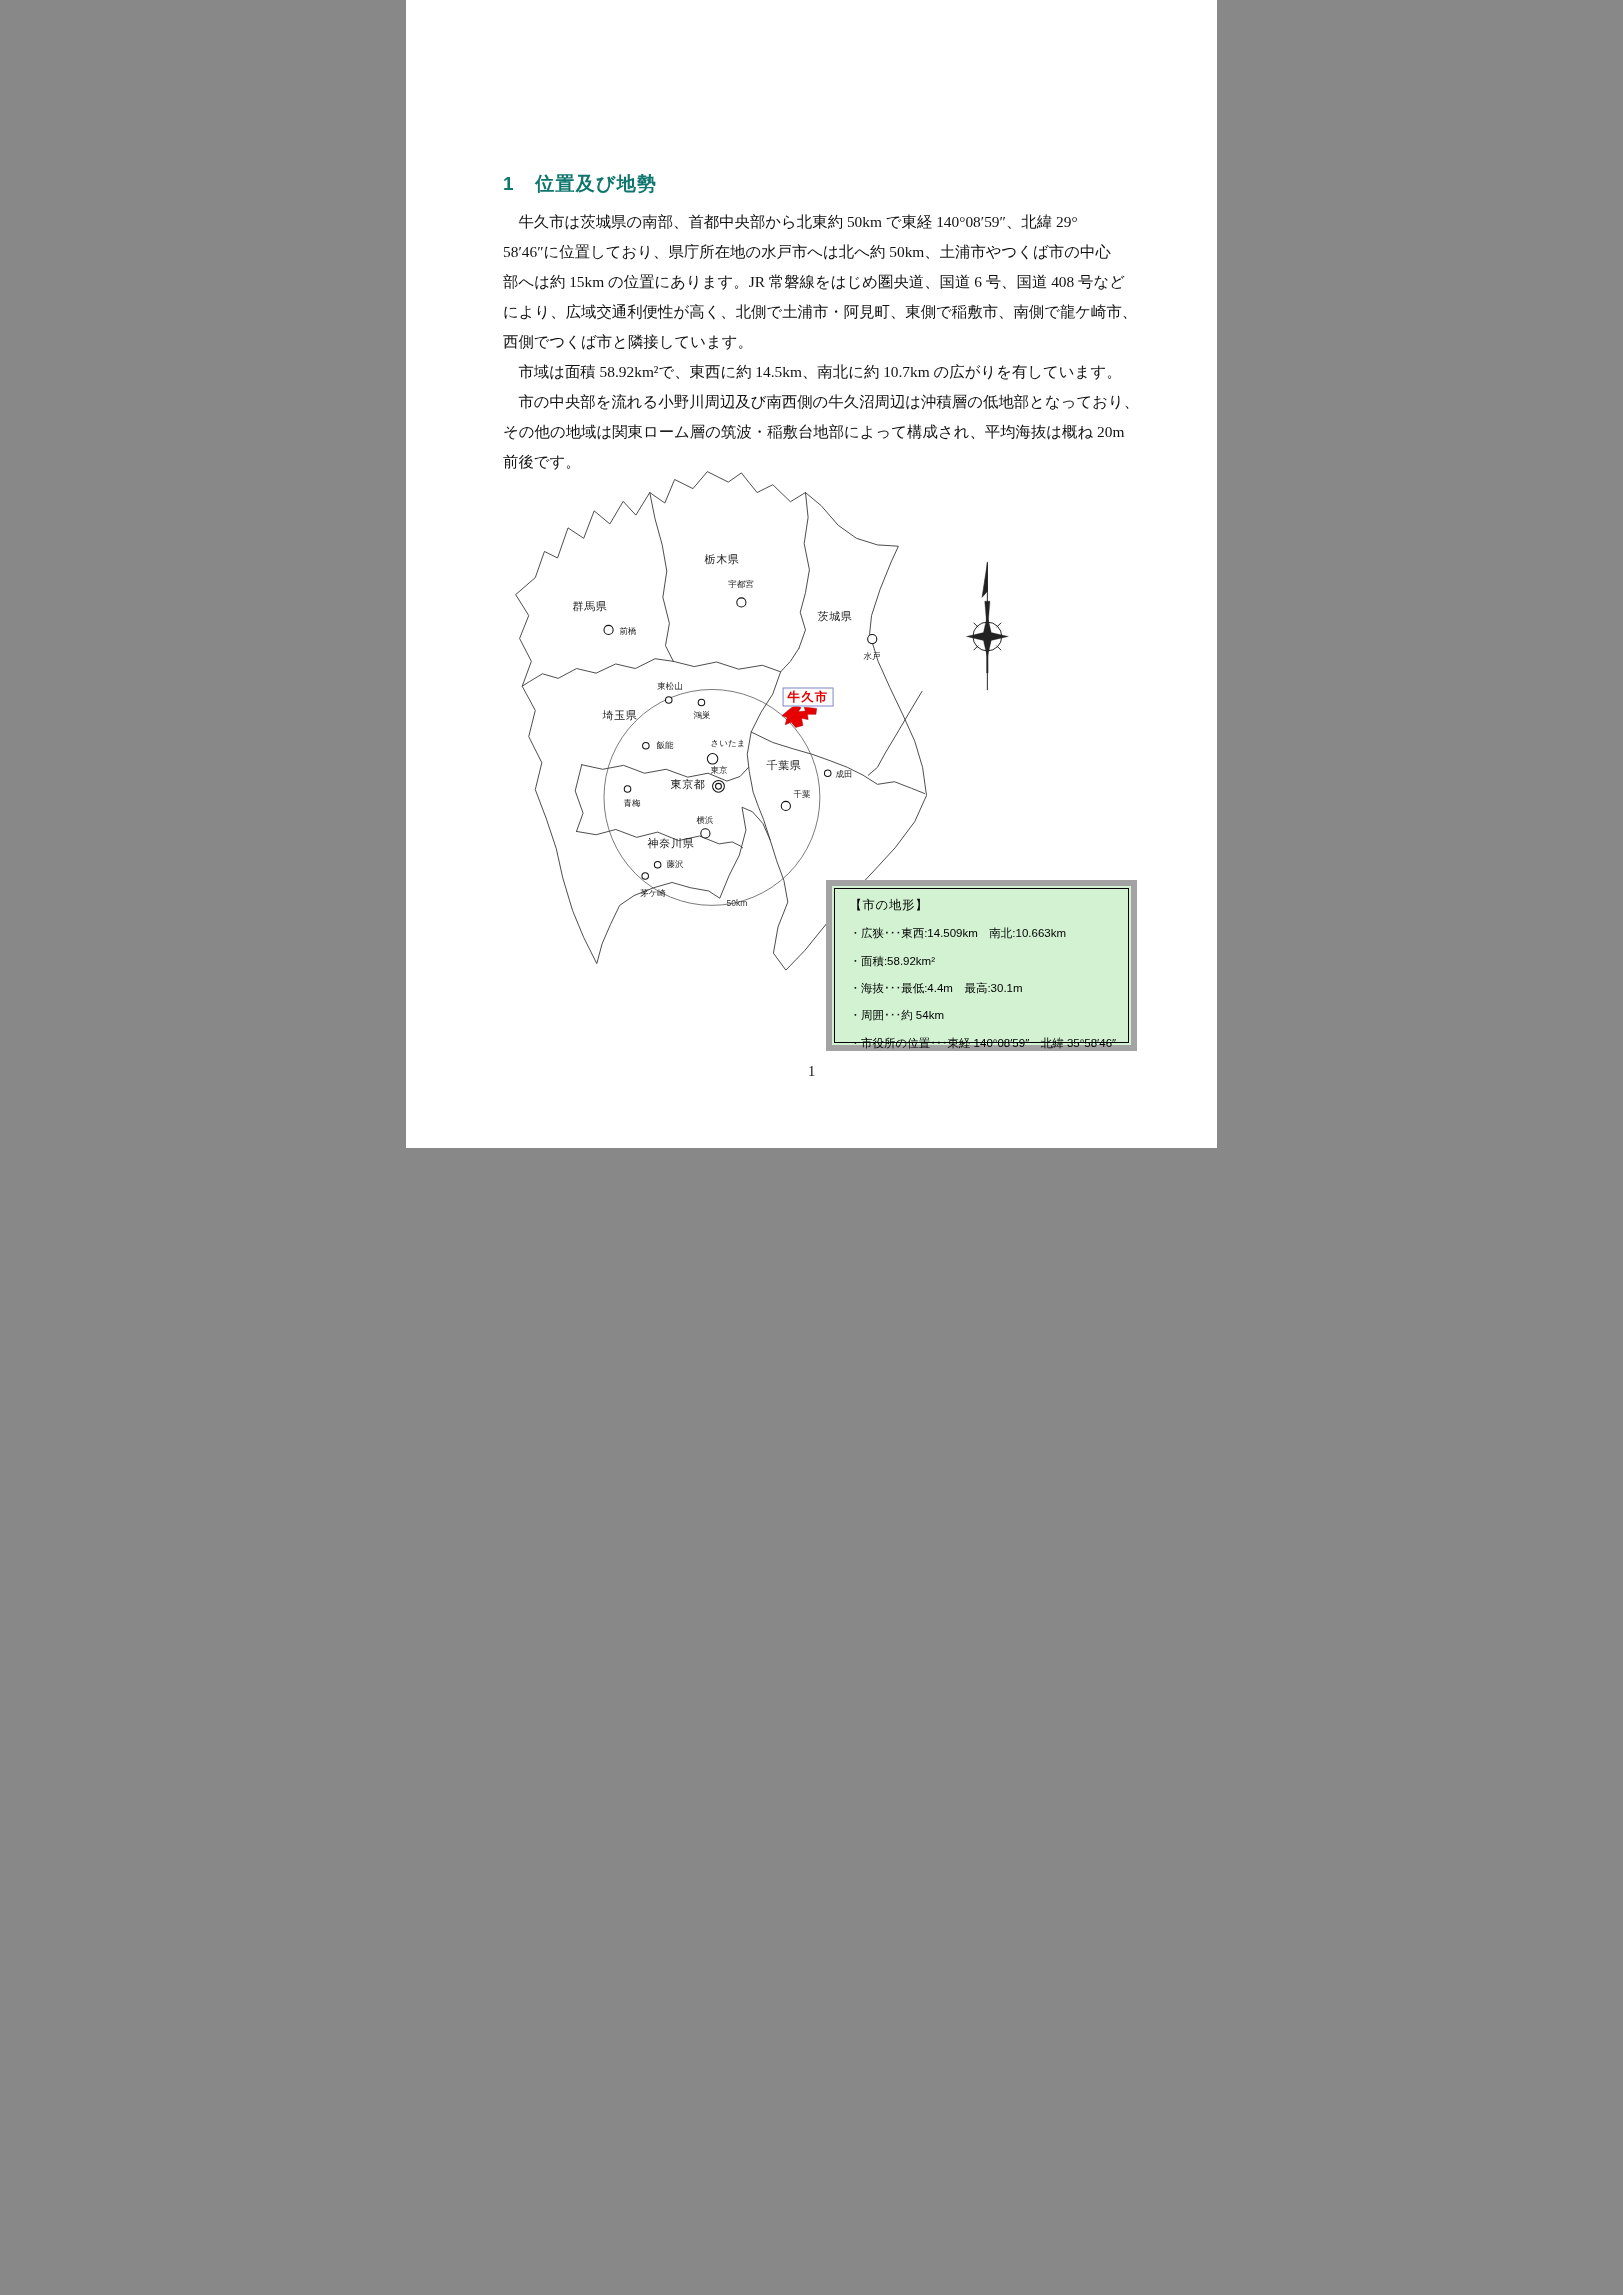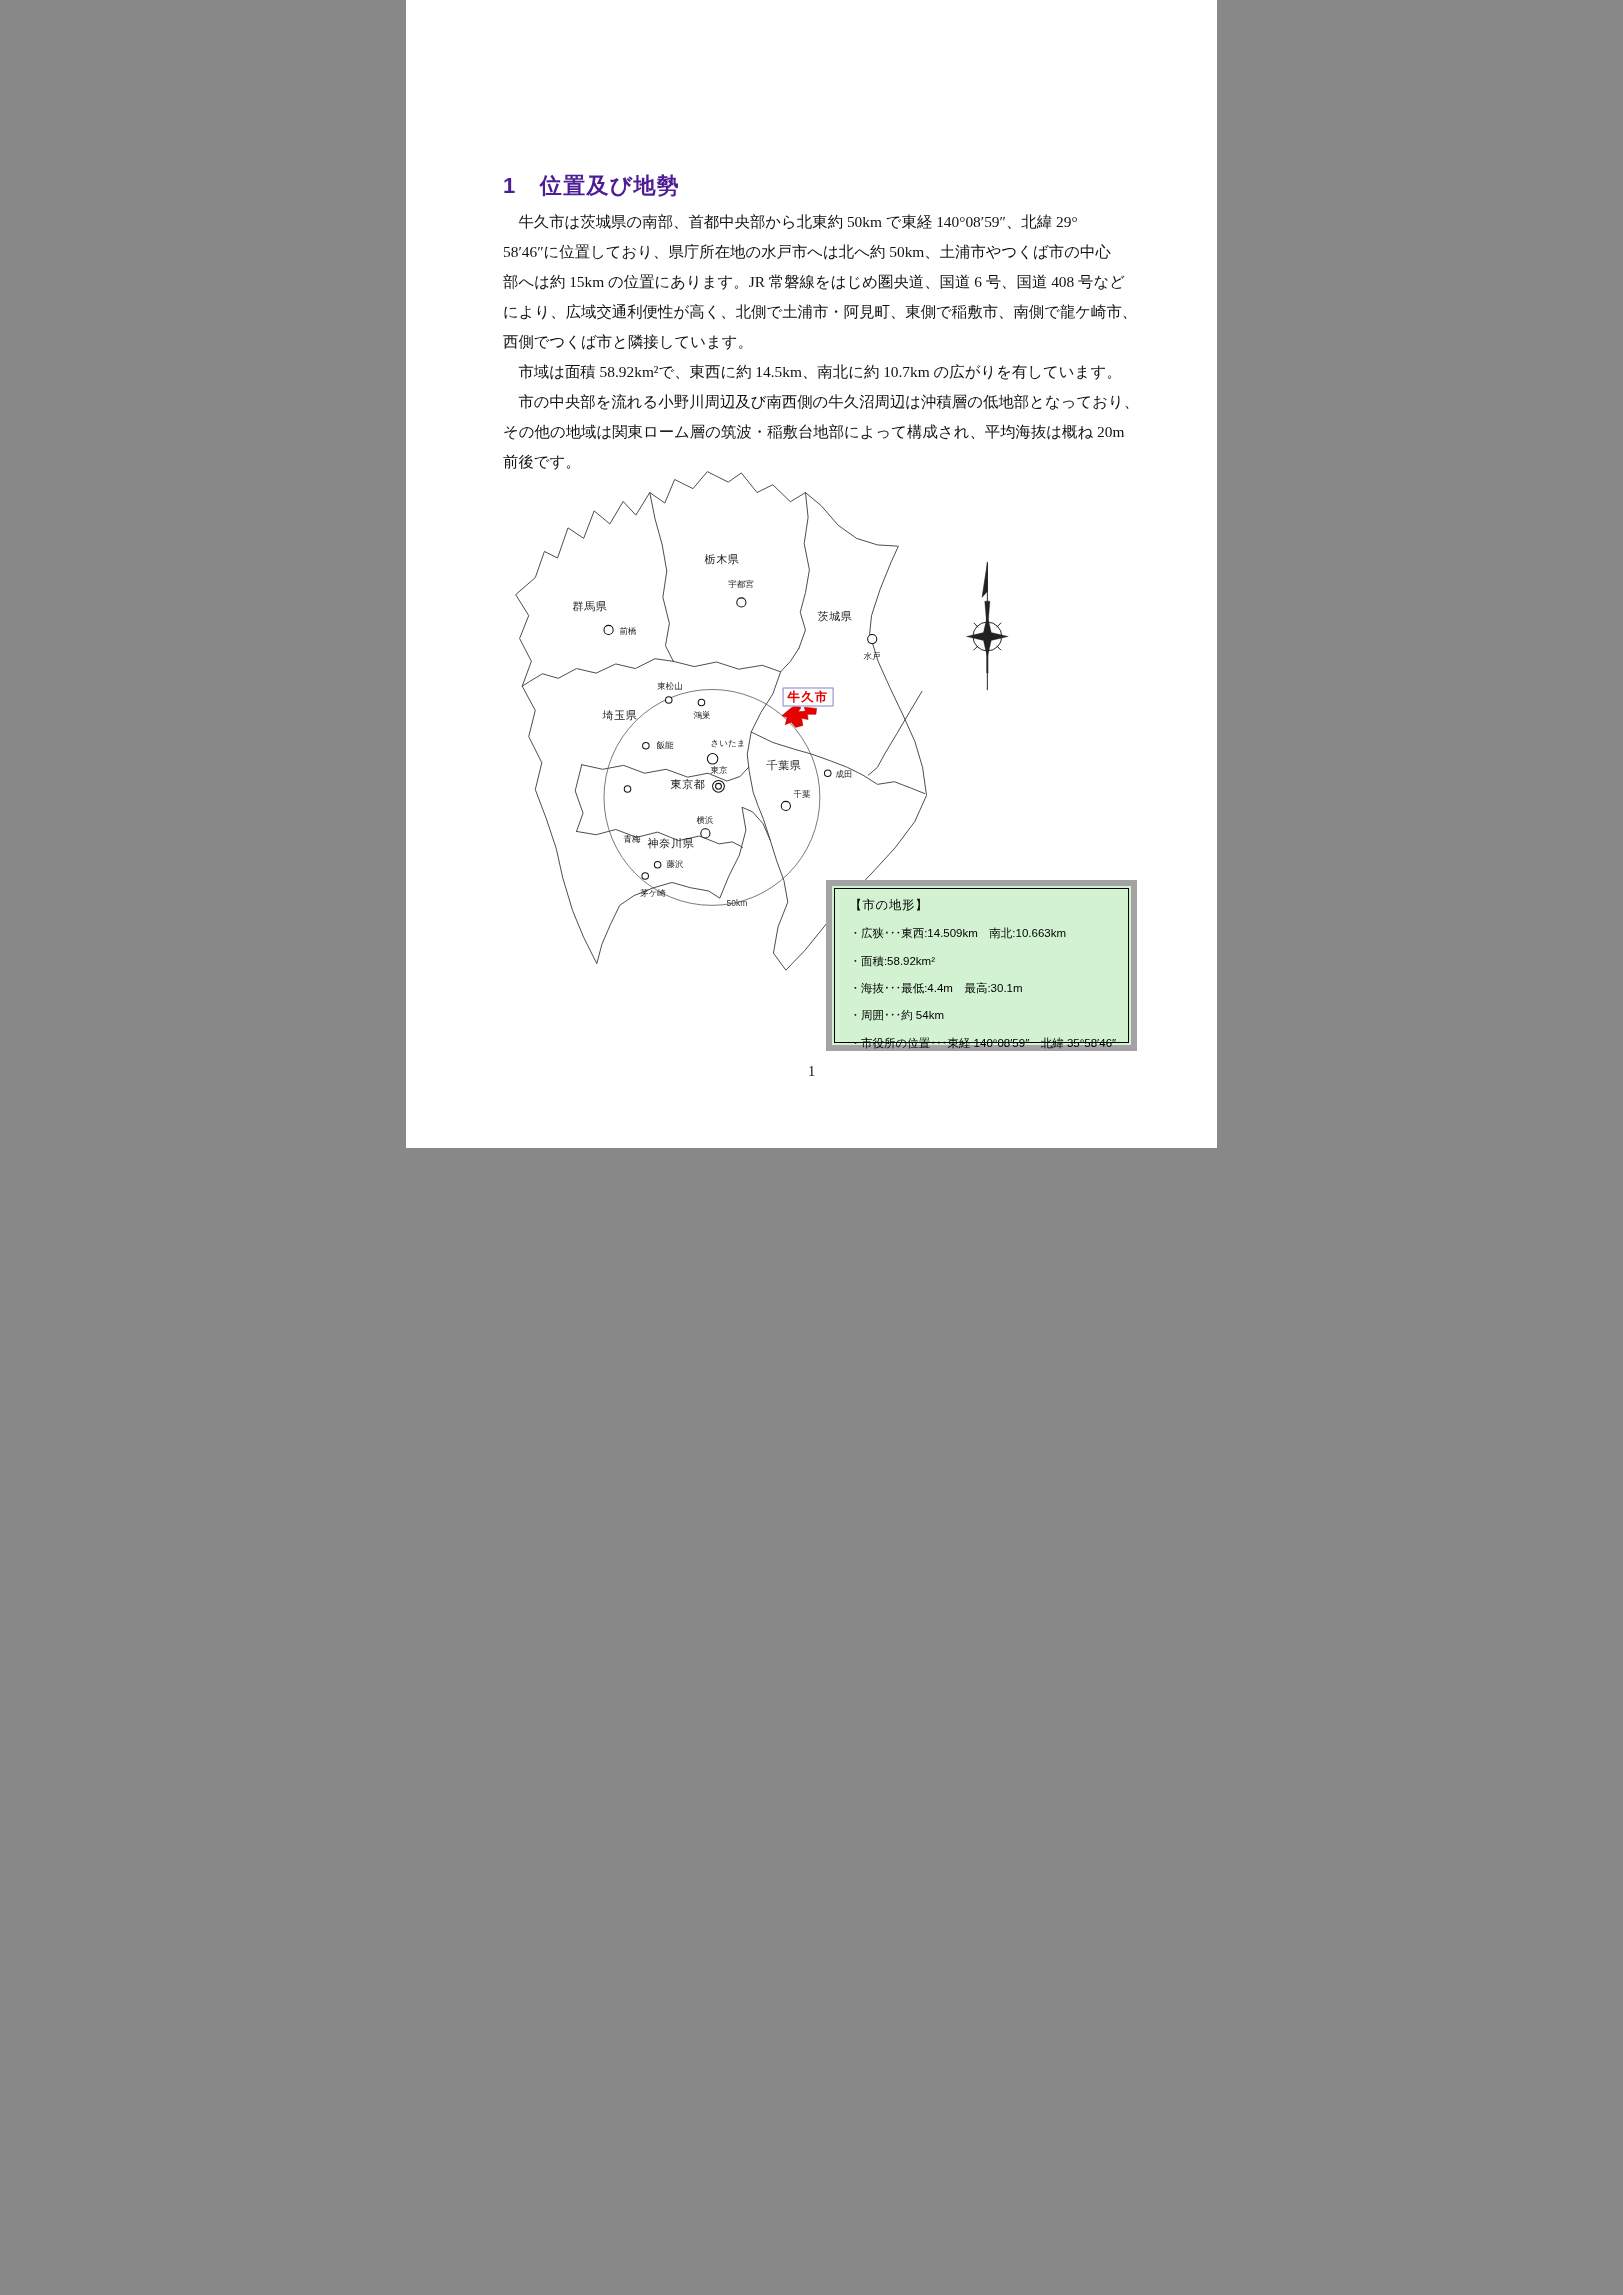--- a/index.html
+++ b/index.html
@@ -14,21 +14,21 @@
     background:linear-gradient(to right,#379060 0%,#4a9a70 22%,#8fbfa4 55%,#ffffff 90%);
   }
   .band-title{
     font-family:"Liberation Sans","DejaVu Sans",sans-serif;
     font-weight:bold;font-size:24px;line-height:49px;color:#ffffff;
     padding-left:15.7px;letter-spacing:3.3px;white-space:nowrap;
   }
   .section-heading{
     position:absolute;left:97px;top:171px;
     font-family:"Liberation Sans","DejaVu Sans",sans-serif;
-    font-weight:bold;font-size:22px;color:#4c1d95;letter-spacing:1.3px;white-space:nowrap;
+    font-weight:bold;font-size:19px;color:#0f766e;letter-spacing:1.3px;white-space:nowrap;
   }
   .body-text{position:absolute;left:97px;top:207px;width:628px;}
   .bt-line{font-size:15.4px;line-height:30px;height:30px;white-space:nowrap;}
   
   .map{position:absolute;left:92px;top:465px;width:543px;height:517px;}
   .map svg{position:absolute;left:0;top:0;}
   .map-label{
     position:absolute;transform:translate(-50%,-50%);
     font-family:"Liberation Sans","DejaVu Sans",sans-serif;
     color:#1a1a1a;white-space:nowrap;
@@ -146,21 +146,21 @@
     </svg>
 
     <div id="map-labels">
         <span class="map-label city" style="left: 243px; top: 120px; text-align: right;">宇都宮</span>
         <span class="map-label city" style="left: 130px; top: 167px;">前橋</span>
         <span class="map-label city" style="left: 374px; top: 192px;">水戸</span>
         <span class="map-label city" style="left: 172px; top: 222px;">東松山</span>
         <span class="map-label city" style="left: 204px; top: 251px;">鴻巣</span>
         <span class="map-label city" style="left: 167px; top: 281px;">飯能</span>
         <span class="map-label city" style="left: 230px; top: 279px;">さいたま</span>
-        <span class="map-label city" style="left: 134px; top: 339px; margin-top: 36px;">青梅</span>
+        <span class="map-label city" style="left: 134px; top: 339px;">青梅</span>
         <span class="map-label city" style="left: 221px; top: 306px;">東京</span>
         <span class="map-label city" style="left: 346px; top: 310px;">成田</span>
         <span class="map-label city" style="left: 304px; top: 330px;">千葉</span>
         <span class="map-label city" style="left: 207px; top: 356px;">横浜</span>
         <span class="map-label city" style="left: 177px; top: 400px;">藤沢</span>
         <span class="map-label city" style="left: 155px; top: 429px;">茅ケ崎</span>
         <span class="map-label pref" style="left: 224px; top: 94px;">栃木県</span>
         <span class="map-label pref" style="left: 92px; top: 141px;">群馬県</span>
         <span class="map-label pref" style="left: 337px; top: 151px;">茨城県</span>
         <span class="map-label pref" style="left: 122px; top: 250px;">埼玉県</span>

